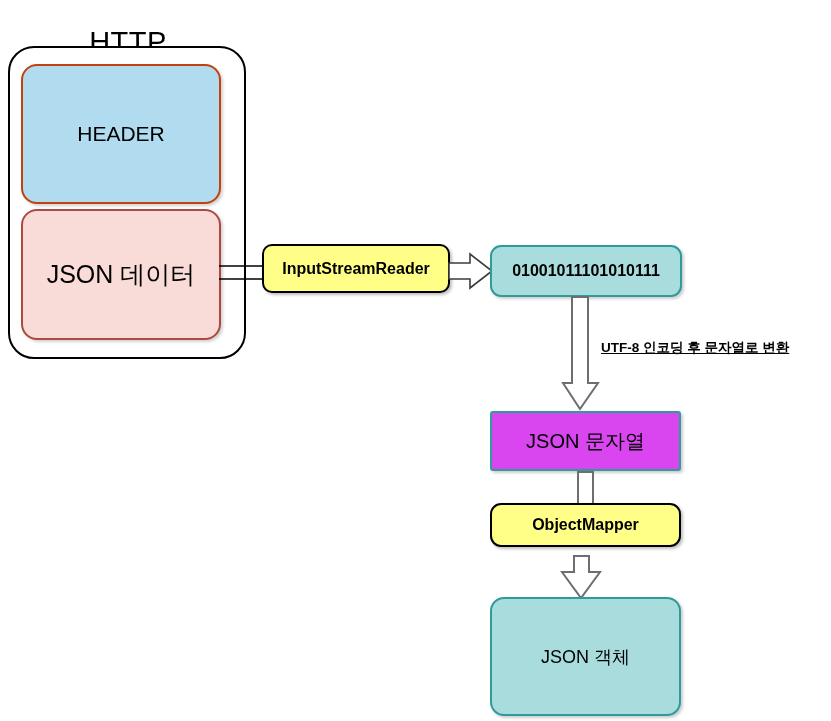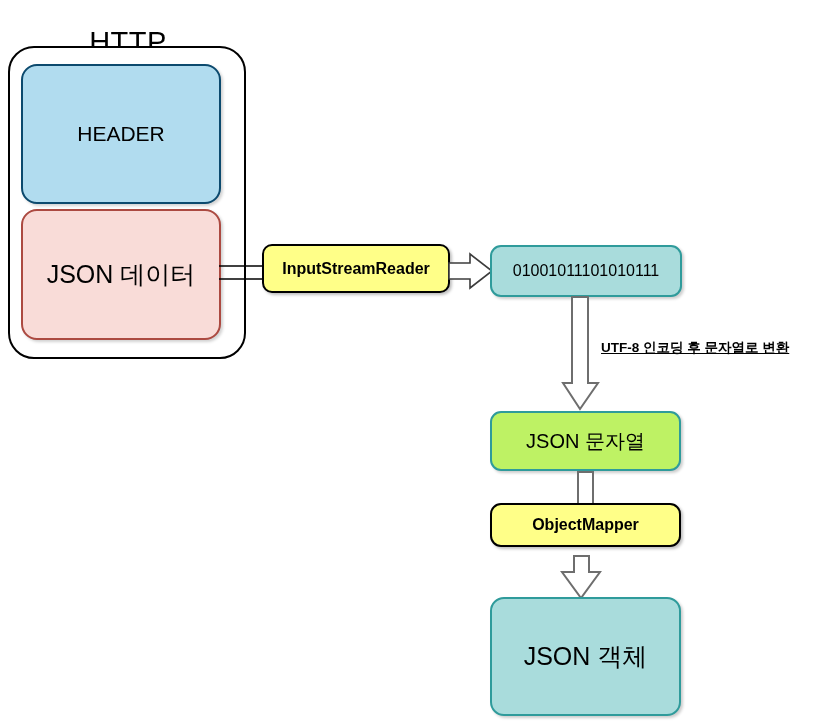--- a/index.html
+++ b/index.html
@@ -45,21 +45,21 @@
     letter-spacing: 0.5px;
     margin-top: 20px;
   }
   
   #header-box {
     left: 21px;
     top: 64px;
     width: 200px;
     height: 140px;
     background: #b1dcef;
-    border: 2px solid #0c4a6e;
+    border: 2px solid #c2410c;
     border-radius: 16px;
     font-size: 21px;
     color: #000000;
     box-shadow: 2px 2px 3px rgba(0,0,0,0.18);
   }
   
   #json-data-box {
     left: 21px;
     top: 209px;
     width: 200px;
@@ -88,33 +88,33 @@
   
   #binary-box {
     left: 490px;
     top: 245px;
     width: 192px;
     height: 52px;
     background: #a9dcdc;
     border: 2px solid #2f9b9b;
     border-radius: 11px;
     font-size: 16px;
-    font-weight: normal;
+    font-weight: bold;
     color: #000000;
     box-shadow: 2px 2px 3px rgba(0,0,0,0.2);
   }
   
   #json-string-box {
     left: 490px;
     top: 411px;
     width: 191px;
     height: 60px;
-    background: #bef264;
+    background: #d946ef;
     border: 2px solid #2f9b9b;
-    border-radius: 11px;
+    border-radius: 3px;
     font-size: 20px;
     color: #000000;
     box-shadow: 2px 2px 3px rgba(0,0,0,0.2);
   }
   
   #object-mapper-box {
     left: 490px;
     top: 503px;
     width: 191px;
     height: 44px;
@@ -128,21 +128,21 @@
   }
   
   #json-object-box {
     left: 490px;
     top: 597px;
     width: 191px;
     height: 119px;
     background: #a9dcdc;
     border: 2px solid #2f9b9b;
     border-radius: 14px;
-    font-size: 25px;
+    font-size: 18px;
     color: #000000;
     box-shadow: 2px 2px 3px rgba(0,0,0,0.2);
     justify-content: center;
   }
   
   #utf8-caption {
     left: 601px;
     top: 337px;
     width: 228px;
     height: 22px;

